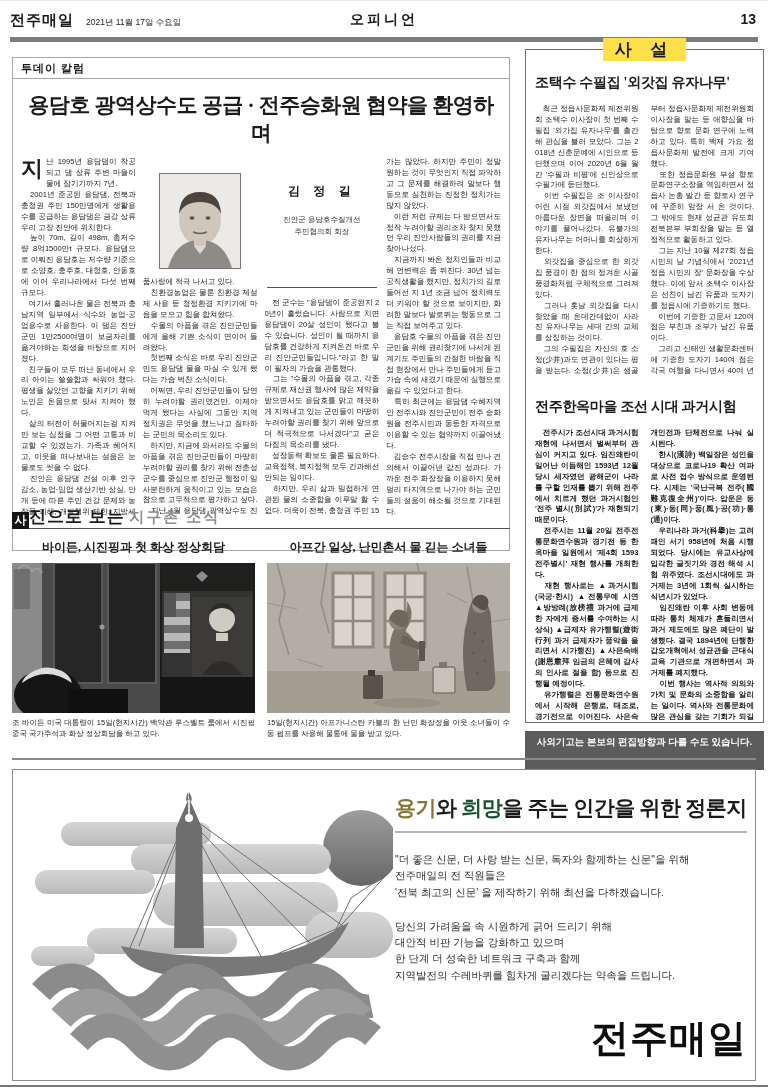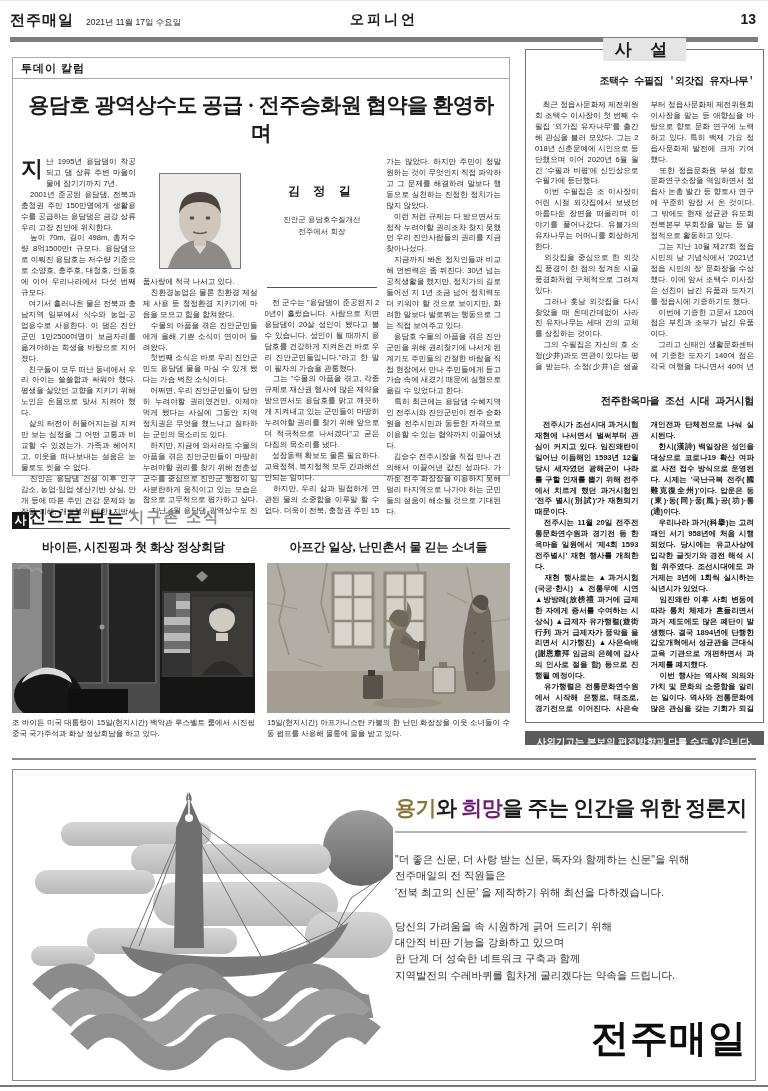--- a/index.html
+++ b/index.html
@@ -6,21 +6,21 @@
   .page{position:relative;width:768px;height:1091px;background:#ffffff;margin:1px auto;
         font-family:"Liberation Sans",sans-serif;color:#1a1a1a;overflow:hidden;}
   
   .hdr{position:absolute;left:10px;top:6px;width:748px;height:28px;}
   .mast-logo{position:absolute;left:0;top:4px;font-size:15px;font-weight:bold;letter-spacing:1px;}
   .mast-date{position:absolute;left:76px;top:10px;font-size:8.5px;color:#222;}
   .hdr-section{position:absolute;left:0;right:0;top:4px;text-align:center;font-size:14px;font-weight:bold;letter-spacing:3px;}
   .hdr-page{position:absolute;right:2px;top:4px;font-size:14px;font-weight:bold;}
   .hdr-rule{position:absolute;left:10px;top:36px;width:748px;height:5px;background:#7d7d7d;}
   
-  .today{position:absolute;left:12px;top:56px;width:498px;height:419px;border:1px solid #a9a9a9;box-sizing:border-box;background:#fff;}
+  .today{position:absolute;left:12px;top:56px;width:498px;height:494px;border:1px solid #a9a9a9;box-sizing:border-box;background:#fff;}
   .kicker{height:20px;line-height:20px;padding-left:8px;font-size:11px;font-weight:bold;border-bottom:1px solid #a9a9a9;letter-spacing:1px;}
   .col-title{margin:12px 8px 10px 8px;text-align:center;font-family:"Liberation Serif",serif;
              font-size:21px;font-weight:bold;letter-spacing:-0.5px;}
   .body4{display:flex;gap:7px;margin:4px 8px 0 8px;height:358px;overflow:hidden;}
   .bcol{flex:1 1 0;font-size:7.6px;line-height:1.44;text-align:justify;word-break:break-all;overflow:hidden;}
   .coltext{white-space:pre-line;}
   .dropcap{float:left;font-size:22px;line-height:1;font-weight:bold;padding:1px 3px 0 0;font-family:"Liberation Serif",serif;}
   .authorphoto{width:80px;height:94px;margin:16px auto 8px auto;border:1px solid #777;background:#e9e7e3;display:block;}
   .authorbox{height:104px;margin:16px 2px 10px 2px;border-bottom:1px solid #555;text-align:center;}
   .author-name{margin-top:26px;font-size:12px;font-weight:bold;letter-spacing:5px;}
@@ -32,39 +32,39 @@
             line-height:17px;font-size:12px;font-weight:bold;vertical-align:-2px;}
   .pn-rest{font-size:17px;font-weight:bold;letter-spacing:1px;}
   .pn-accent{font-size:15px;font-weight:bold;color:#8c8c8c;letter-spacing:2px;}
   .pnews-row{display:flex;gap:12px;margin-top:8px;}
   .pcell{flex:1 1 0;}
   .ptitle{text-align:center;font-family:"Liberation Serif",serif;font-size:12px;font-weight:bold;margin:2px 0 7px 0;}
   .pframe{width:100%;height:150px;background:#888;overflow:hidden;}
   .pcaption{margin-top:4px;font-size:7.5px;line-height:1.5;text-align:justify;word-break:break-all;color:#222;}
   
   .edbox{position:absolute;left:525px;top:48px;width:239px;height:674px;border:1px solid #707070;box-sizing:border-box;background:#fff;}
-  .edlegend{position:absolute;top:-12px;left:50%;transform:translateX(-50%);background:#e5e5e5;padding:0 12px;
+  .edlegend{position:absolute;top:-12px;left:50%;transform:translateX(-50%);background:#fde047;padding:0 12px;
             font-size:17px;font-weight:bold;letter-spacing:7px;white-space:nowrap;}
   .edart{margin:0 9px;}
-  .edart h3{margin:24px 0 12px 0;text-align:right;font-family:Liberation Mono, monospace;font-size:10px;font-weight:bold;letter-spacing:-0.3px;}
+  .edart h3{margin:24px 0 12px 0;text-align:left;font-family:Liberation Serif, serif;font-size:14px;font-weight:bold;letter-spacing:-0.3px;}
   .edcols{display:flex;gap:12px;overflow:hidden;}
   .edcol{flex:1 1 0;font-size:7.6px;line-height:1.44;text-align:justify;word-break:break-all;white-space:pre-line;overflow:hidden;}
   .edcols.a1{height:270px;}
   .edcols.a2{height:292px;font-weight:bold;}
-  .disclaimer{position:absolute;left:525px;top:730px;width:239px;height:14px;background:#5c5c5c;color:#fff;
+  .disclaimer{position:absolute;left:525px;top:730px;width:239px;height:39px;background:#5c5c5c;color:#fff;
               font-size:9.5px;font-weight:bold;text-align:center;line-height:22px;box-sizing:border-box;}
   .midrule{position:absolute;left:12px;top:757px;width:744px;height:2px;background:#8a8a8a;}
   
   .promo{position:absolute;left:12px;top:768px;width:744px;height:312px;border:1px solid #8a8a8a;box-sizing:border-box;background:#fff;}
   .promo-art{position:absolute;left:0;top:0;width:380px;height:310px;}
   .promo-right{position:absolute;left:382px;top:24px;width:352px;}
   .promo-headline{font-family:"Liberation Serif",serif;font-size:21px;font-weight:bold;letter-spacing:-0.5px;
                   padding-bottom:9px;border-bottom:2px solid #b5b5b5;}
   .hl-c{color:#8b7433;}
-  .hl-h{color:#701a75;}
+  .hl-h{color:#14532d;}
   .promo-para{margin-top:18px;font-size:10.5px;line-height:1.55;color:#2e2e2e;white-space:pre-line;}
   .promo-logo-row{margin-top:30px;text-align:right;}
   .promo-logo{font-size:38px;font-weight:900;letter-spacing:1px;color:#0d0d0d;}
   .botrule{position:absolute;left:0px;top:1084px;width:768px;height:2px;background:#777;}
 </style>
 </head>
 <body>
 
 <div class="page">
 
@@ -107,21 +107,21 @@
 　수몰의 아픔을 겪은 진안군민들에게 올해 기쁜 소식이 연이어 들려왔다.
 　첫번째 소식은 바로 우리 진안군민도 용담댐 물을 마실 수 있게 됐다는 가슴 벅찬 소식이다.
 　어쩌면, 우리 진안군민들이 당연히 누려야할 권리였건만, 이제야 먹게 됐다는 사실에 그동안 지역 정치권은 무엇을 했느냐고 질타하는 군민의 목소리도 있다.
 　하지만, 지금에 와서라도 수몰의 아픔을 겪은 진안군민들이 마땅히 누려야할 권리를 찾기 위해 전춘성 군수를 중심으로 진안군 행정이 일사분란하게 움직이고 있는 모습은 참으로 고무적으로 평가하고 싶다.
 　지난 4월 용담댐 광역상수도 진안 전지역 공급기반 마련 관련 언론기자회견장에서 전춘성 군수가 한 말을 기억한다.</span>
       </div>
       <div class="bcol">
         <div class="authorbox">
           <div class="author-name">김 정 길</div>
           <div class="author-aff">진안군 용담호수질개선
-전주에서 회장</div>
+주민협의회 회장</div>
         </div>
         <span class="coltext">　전 군수는 "용담댐이 준공된지 20년이 흘렀습니다. 사람으로 치면 용담댐이 20살 성인이 됐다고 볼 수 있습니다. 성인이 될 때까지 용담호를 건강하게 지켜온건 바로 우리 진안군민들입니다."라고 한 말이 필자의 가슴을 관통했다.
 　그는 "수몰의 아픔을 겪고, 각종 규제로 재산권 행사에 많은 제약을 받으면서도 용담호를 맑고 깨끗하게 지켜내고 있는 군민들이 마땅히 누려야할 권리를 찾기 위해 앞으로 더 적극적으로 나서겠다"고 굳은 다짐의 목소리를 냈다.
 　성장동력 확보도 물론 필요하다. 교육정책, 복지정책 모두 간과해선 안되는 일이다.
 　하지만, 우리 삶과 밀접하게 연관된 물의 소중함을 이루말 할 수 없다. 더욱이 전북, 충청권 주민 150만명이 먹는 물을 지켜온 우리 군민들의 절반 이상이 그 물을 지금까지 못먹고 있었다는 사실에 개탄하지 않을 수 없다.
 　그동안 말 잘하고 머리 좋은 정치</span>
       </div>
       <div class="bcol">
         <span class="coltext">가는 많았다. 하지만 주민이 정말 원하는 것이 무엇인지 직접 파악하고 그 문제를 해결하려 말보다 행동으로 실천하는 진정한 정치가는 많지 않았다.
 　이런 저런 규제는 다 받으면서도 정작 누려야할 권리조차 찾지 못했던 우리 진안사람들의 권리를 지금 찾아나섰다.

